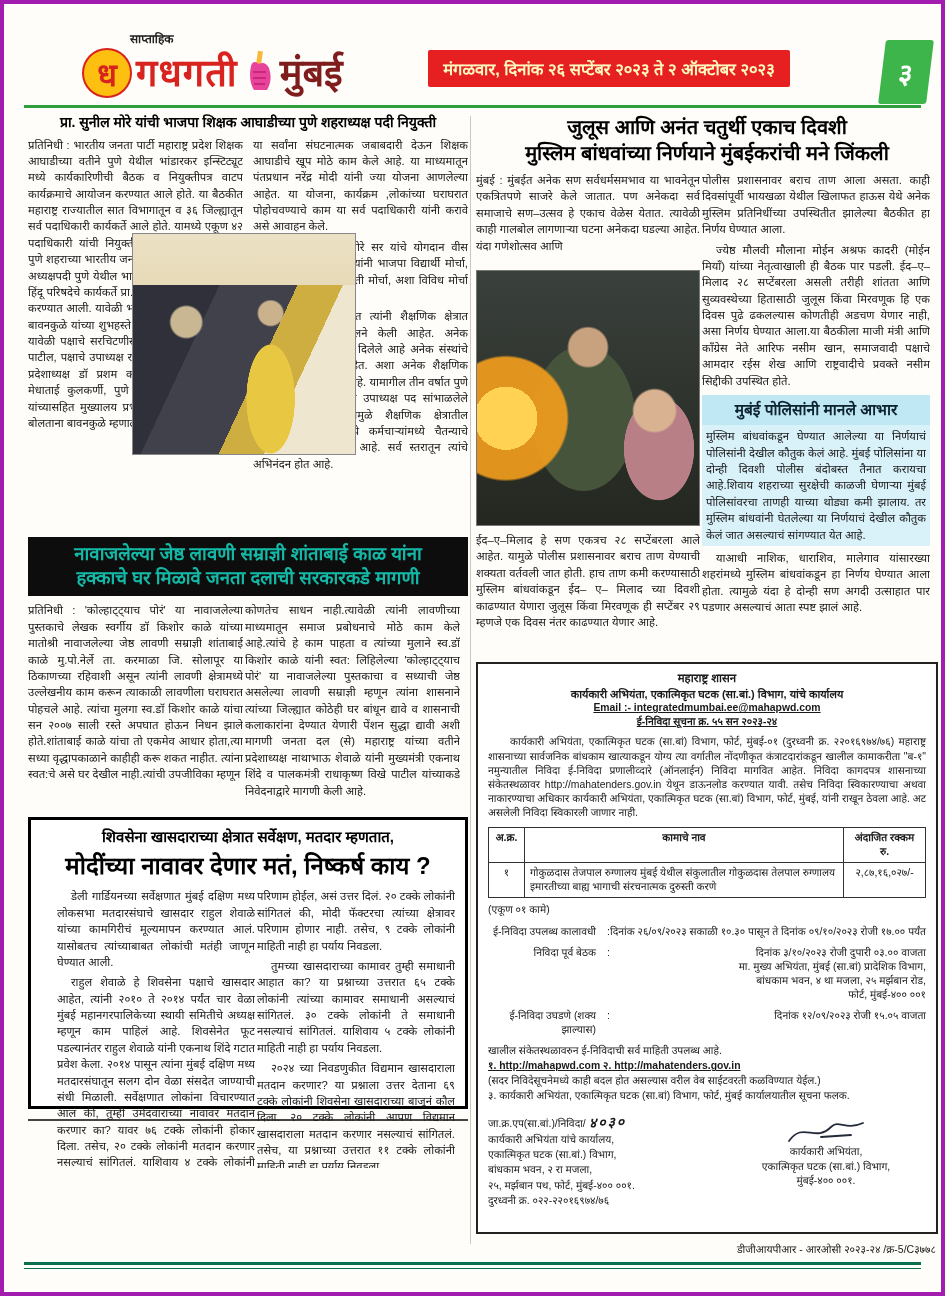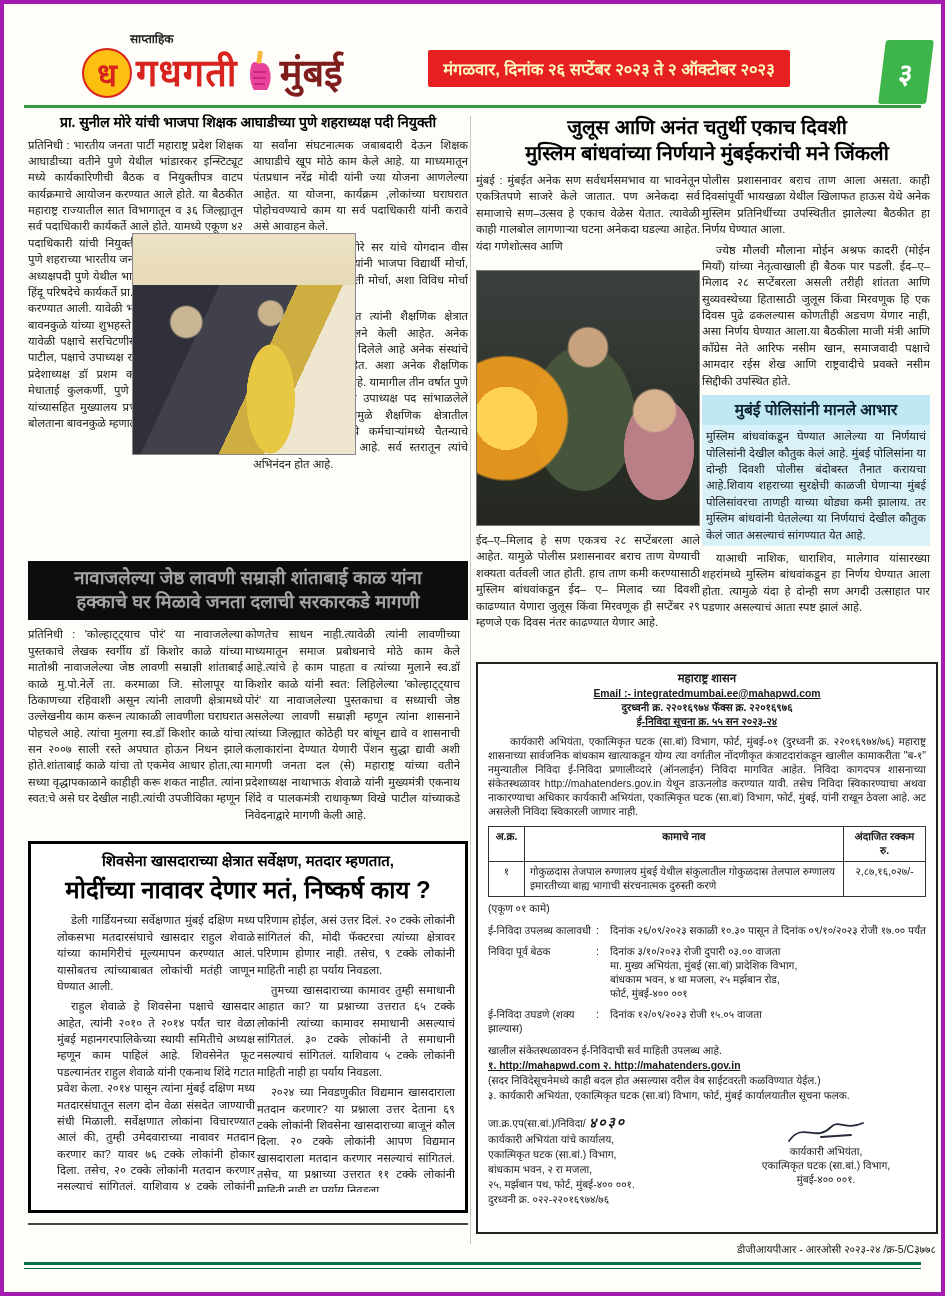--- a/index.html
+++ b/index.html
@@ -48,25 +48,25 @@
   .art1-body .c1 { left:0; } .art1-body .c2 { left:225px; }
   .photo1 {
     position:absolute; left:104px; top:96px; width:224px; height:222px; border:1px solid #888;
     background:
       linear-gradient(180deg,#ece1c4 0%,#e6dab8 23%,rgba(0,0,0,0) 23%),
       radial-gradient(circle at 24% 40%, #c9b794 0 7%, rgba(0,0,0,0) 8%),
       radial-gradient(circle at 62% 36%, #c9b28c 0 6%, rgba(0,0,0,0) 7%),
       radial-gradient(ellipse 40px 90px at 62% 75%, #e8c842 0 60%, rgba(0,0,0,0) 61%),
       linear-gradient(115deg, #30303a 0 34%, #41414c 34% 58%, #cfae41 58% 72%, #efe6cf 72% 100%);
   }
-  .art2-h { margin-top:24px; background:#0d0d0d; color:#a3a3a3; font-weight:bold; text-align:center;
+  .art2-h { margin-top:0; background:#0d0d0d; color:#14b8a6; font-weight:bold; text-align:center;
     font-size:18.5px; line-height:1.35; padding:5px 4px; }
   .art2-body { margin-top:6px; height:206px; }
   .art2-body .acol { width:215px; height:206px; }
-  .art3 { margin-top:9px; border:3px solid #000; padding:6px 10px 4px; height:372px; background:#fff; }
+  .art3 { margin-top:9px; border:3px solid #000; padding:6px 10px 4px; height:292px; background:#fff; }
   .art3-h1 { font-size:15px; }
   .art3-h2 { font-size:24px; margin:2px 0 7px; }
   .art3-body { height:280px;margin-left:16px; }
   .art3-body .acol { width:50%; height:280px; }
   .left-end-rule { margin-top:10px; border-top:2px solid #444; }
 
   
   #right { position:absolute; left:472px; top:110px; width:462px; }
   .art4-h { font-size:20px; line-height:1.3; }
   .art4-body { margin-top:6px; height:462px; }
@@ -97,21 +97,21 @@
   .t-phone { font-weight:bold; }
   .t-notice { font-weight:bold; text-decoration:underline; margin-bottom:6px; }
   .t-body { text-align:justify; text-indent:22px; margin-bottom:7px; }
   .t-body a, .t-link { font-weight:bold; text-decoration:underline; color:#1a1a1a; }
   table.t-table { width:100%; border-collapse:collapse; margin-bottom:5px; }
   table.t-table th, table.t-table td { border:1px solid #333; padding:3px 5px; vertical-align:top; }
   table.t-table th { font-weight:bold; text-align:center; }
   .t-col-sr { width:36px; text-align:center; }
   .t-col-amt { width:82px; text-align:center; }
   .t-total { margin:4px 0 8px; }
-  .kv { display:flex; margin-bottom:7px; }
+  .kv { display:flex; margin-bottom:7px;text-align:right; }
   .kv-label { width:108px; flex:none; }
   .kv-colon { width:14px; flex:none; }
   .kv-val { flex:1; }
   .t-sites { margin-top:6px; }
   .t-sites div { margin-bottom:1px; }
   .t-foot { display:flex; justify-content:space-between; margin-top:10px; }
   .t-foot-left div { margin-bottom:1px; }
   .hand { font-style:italic; font-weight:bold; font-size:14px; letter-spacing:2px; display:inline-block; transform:rotate(-2deg); }
   .sig-block { text-align:center; padding-top:4px; width:200px; }
   .sig-svg { display:block; margin:0 auto -2px; }
@@ -210,22 +210,22 @@
         <p class="noindent">पोलीस प्रशासनावर बराच ताण आला असता. काही दिवसांपूर्वी भायखळा येथील खिलाफत हाऊस येथे अनेक मुस्लिम प्रतिनिधींच्या उपस्थितीत झालेल्या बैठकीत हा निर्णय घेण्यात आला.</p>
         <p>ज्येष्ठ मौलवी मौलाना मोईन अश्रफ कादरी (मोईन मियाँ) यांच्या नेतृत्वाखाली ही बैठक पार पडली. ईद–ए–मिलाद २८ सप्टेंबरला असली तरीही शांतता आणि सुव्यवस्थेच्या हितासाठी जुलूस किंवा मिरवणूक हि एक दिवस पुढे ढकलल्यास कोणतीही अडचण येणार नाही, असा निर्णय घेण्यात आला.या बैठकीला माजी मंत्री आणि काँग्रेस नेते आरिफ नसीम खान, समाजवादी पक्षाचे आमदार रईस शेख आणि राष्ट्रवादीचे प्रवक्ते नसीम सिद्दीकी उपस्थित होते.</p>
         <div class="cyan-h">मुबंई पोलिसांनी मानले आभार</div>
         <p class="noindent cyan-p">मुस्लिम बांधवांकडून घेण्यात आलेल्या या निर्णयाचं पोलिसांनी देखील कौतुक केलं आहे. मुंबई पोलिसांना या दोन्ही दिवशी पोलीस बंदोबस्त तैनात करायचा आहे.शिवाय शहराच्या सुरक्षेची काळजी घेणाऱ्या मुंबई पोलिसांवरचा ताणही याच्या थोड्या कमी झालाय. तर मुस्लिम बांधवांनी घेतलेल्या या निर्णयाचं देखील कौतुक केलं जात असल्याचं सांगण्यात येत आहे.</p>
         <p>याआधी नाशिक, धाराशिव, मालेगाव यांसारख्या शहरांमध्ये मुस्लिम बांधवांकडून हा निर्णय घेण्यात आला होता. त्यामुळे यंदा हे दोन्ही सण अगदी उत्साहात पार पडणार असल्याचं आता स्पष्ट झालं आहे.</p>
       </div>
     </div>
 
     <div class="tender">
       <div class="t-center t-org1">महाराष्ट्र शासन</div>
+      <div class="t-center t-org2">कार्यकारी अभियंता, एकात्मिकृत घटक (सा.बां.) विभाग, यांचे कार्यालय</div>
       <div class="t-center t-email">Email :- integratedmumbai.ee@mahapwd.com</div>
-      <div class="t-center t-phone">दुरध्वनी क्र. २२०१६९७४ फॅक्स क्र. २२०१६९७६</div>
       <div class="t-center t-notice">ई-निविदा सूचना क्र. ५५ सन २०२३-२४</div>
 
       <div class="t-body">कार्यकारी अभियंता, एकात्मिकृत घटक (सा.बां) विभाग, फोर्ट, मुंबई-०१ (दुरध्वनी क्र. २२०१६९७४/७६) महाराष्ट्र शासनाच्या सार्वजनिक बांधकाम खात्याकडून योग्य त्या वर्गातील नोंदणीकृत कंत्राटदारांकडून खालील कामाकरीता "ब-१" नमुन्यातील निविदा ई-निविदा प्रणालीव्दारे (ऑनलाईन) निविदा मागवित आहेत. निविदा कागदपत्र शासनाच्या संकेतस्थळावर http://mahatenders.gov.in येथून डाऊनलोड करण्यात यावी. तसेच निविदा स्विकारण्याचा अथवा नाकारण्याचा अधिकार कार्यकारी अभियंता, एकात्मिकृत घटक (सा.बां) विभाग, फोर्ट, मुंबई, यांनी राखून ठेवला आहे. अट असलेली निविदा स्विकारली जाणार नाही.</div>
 
       <table class="t-table">
         <tbody>
             <tr>
           <th class="t-col-sr">अ.क्र.</th>
           <th>कामाचे नाव</th>
           <th class="t-col-amt">अंदाजित रक्कम रु.</th>

